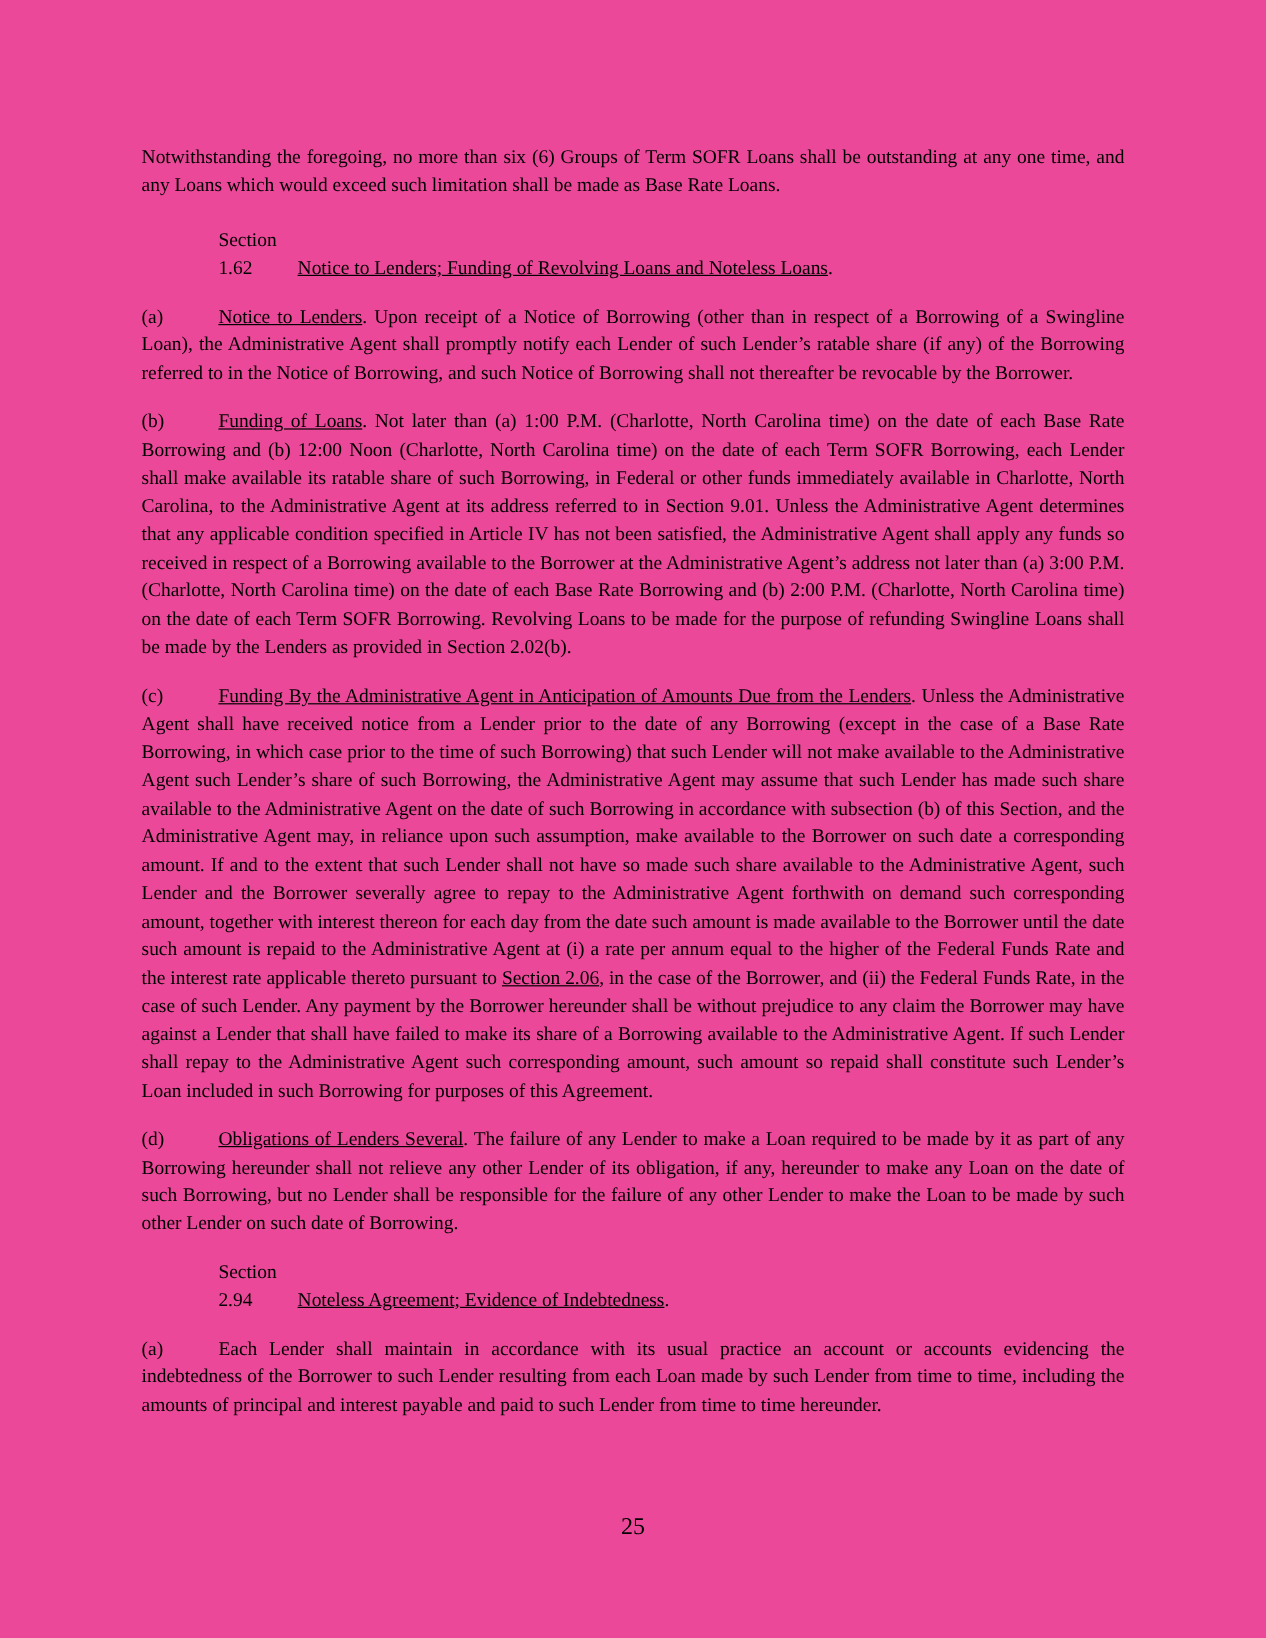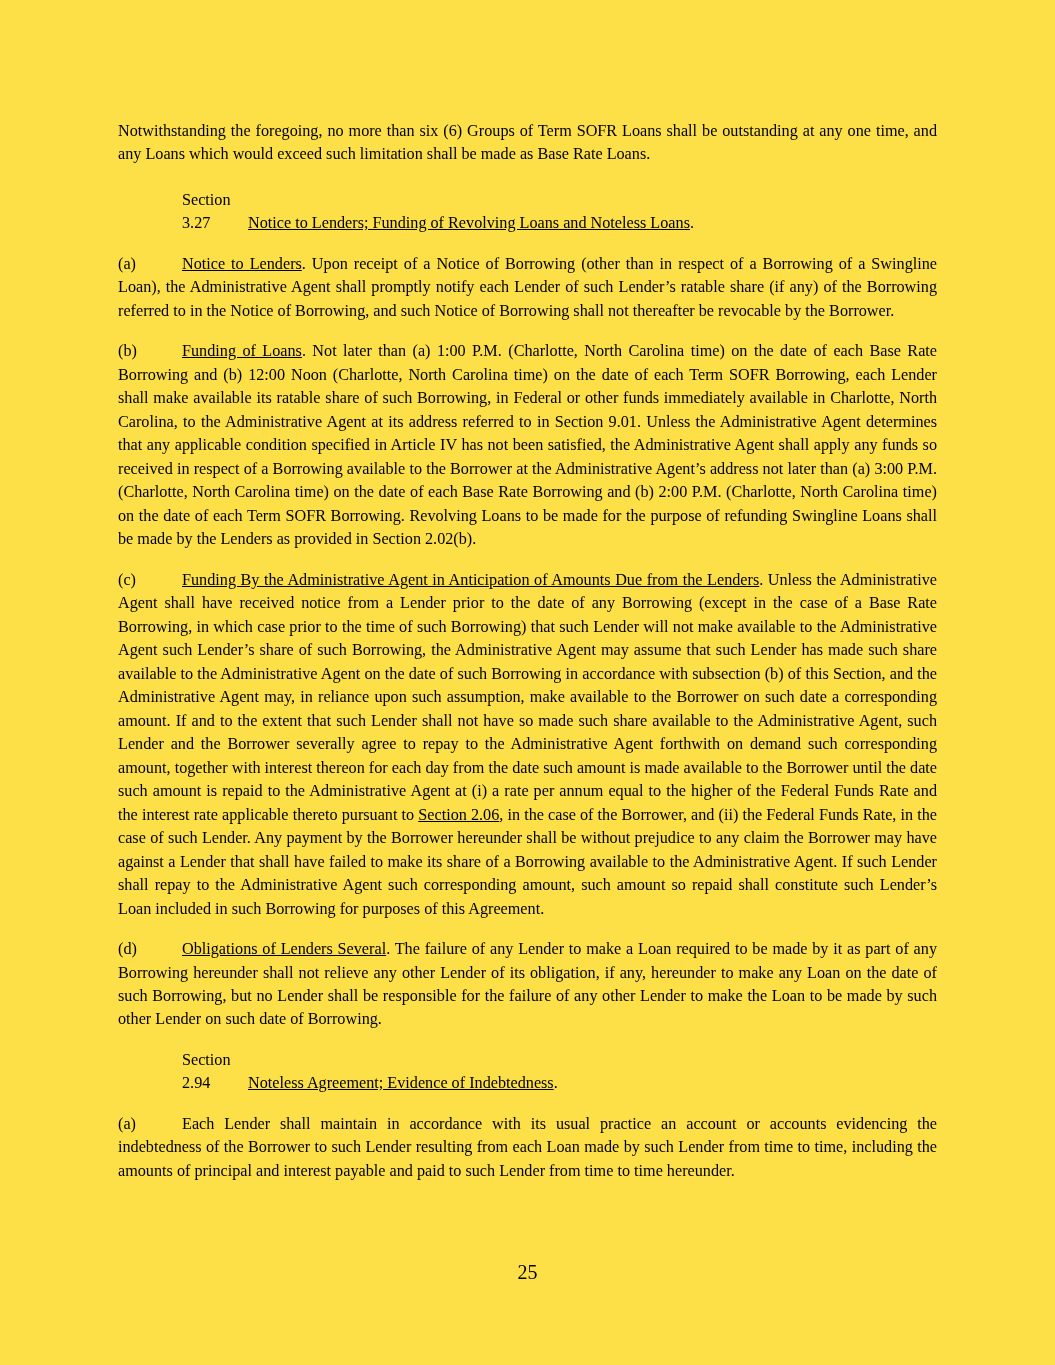--- a/index.html
+++ b/index.html
@@ -3,21 +3,21 @@
 <meta charset="utf-8">
 <style>
   html, body {
     margin: 0;
     padding: 0;
     background: #ffffff;
   }
   .page {
     width: 1055px;
     height: 1365px;
-    background: #fde047;
+    background: #ec4899;
     position: relative;
     box-sizing: border-box;
     padding: 120px 118px 0 118px;
     font-family: "Liberation Serif", "DejaVu Serif", serif;
     font-size: 16.2px;
     line-height: 1.45;
     color: #000000;
   }
   .para {
     margin: 0 0 17px 0;
@@ -55,21 +55,21 @@
 </head>
 <body>
 
 <div class="page">
 
   <p class="para para-first">
     <span>Notwithstanding the foregoing, no more than six (6) Groups of Term SOFR Loans shall be outstanding at any one time, and any Loans which would exceed such limitation shall be made as Base Rate Loans.</span>
   </p>
 
   <p class="sec-head">
-    <span class="sec-num">Section 3.27</span><u>Notice to Lenders; Funding of Revolving Loans and Noteless Loans</u><span>.</span>
+    <span class="sec-num">Section 1.62</span><u>Notice to Lenders; Funding of Revolving Loans and Noteless Loans</u><span>.</span>
   </p>
 
   <p class="para">
     <span class="lead">(a)</span><u>Notice to Lenders</u><span>.  Upon receipt of a Notice of Borrowing (other than in respect of a Borrowing of a Swingline Loan), the Administrative Agent shall promptly notify each Lender of such Lender’s ratable share (if any) of the Borrowing referred to in the Notice of Borrowing, and such Notice of Borrowing shall not thereafter be revocable by the Borrower.</span>
   </p>
 
   <p class="para">
     <span class="lead">(b)</span><u>Funding of Loans</u><span>.  Not later than (a) 1:00 P.M. (Charlotte, North Carolina time) on the date of each Base Rate Borrowing and (b) 12:00 Noon (Charlotte, North Carolina time) on the date of each Term SOFR Borrowing, each Lender shall make available its ratable share of such Borrowing, in Federal or other funds immediately available in Charlotte, North Carolina, to the Administrative Agent at its address referred to in Section 9.01.  Unless the Administrative Agent determines that any applicable condition specified in Article IV has not been satisfied, the Administrative Agent shall apply any funds so received in respect of a Borrowing available to the Borrower at the Administrative Agent’s address not later than (a) 3:00 P.M. (Charlotte, North Carolina time) on the date of each Base Rate Borrowing and (b) 2:00 P.M. (Charlotte, North Carolina time) on the date of each Term SOFR Borrowing. Revolving Loans to be made for the purpose of refunding Swingline Loans shall be made by the Lenders as provided in Section 2.02(b).</span>
   </p>
 

